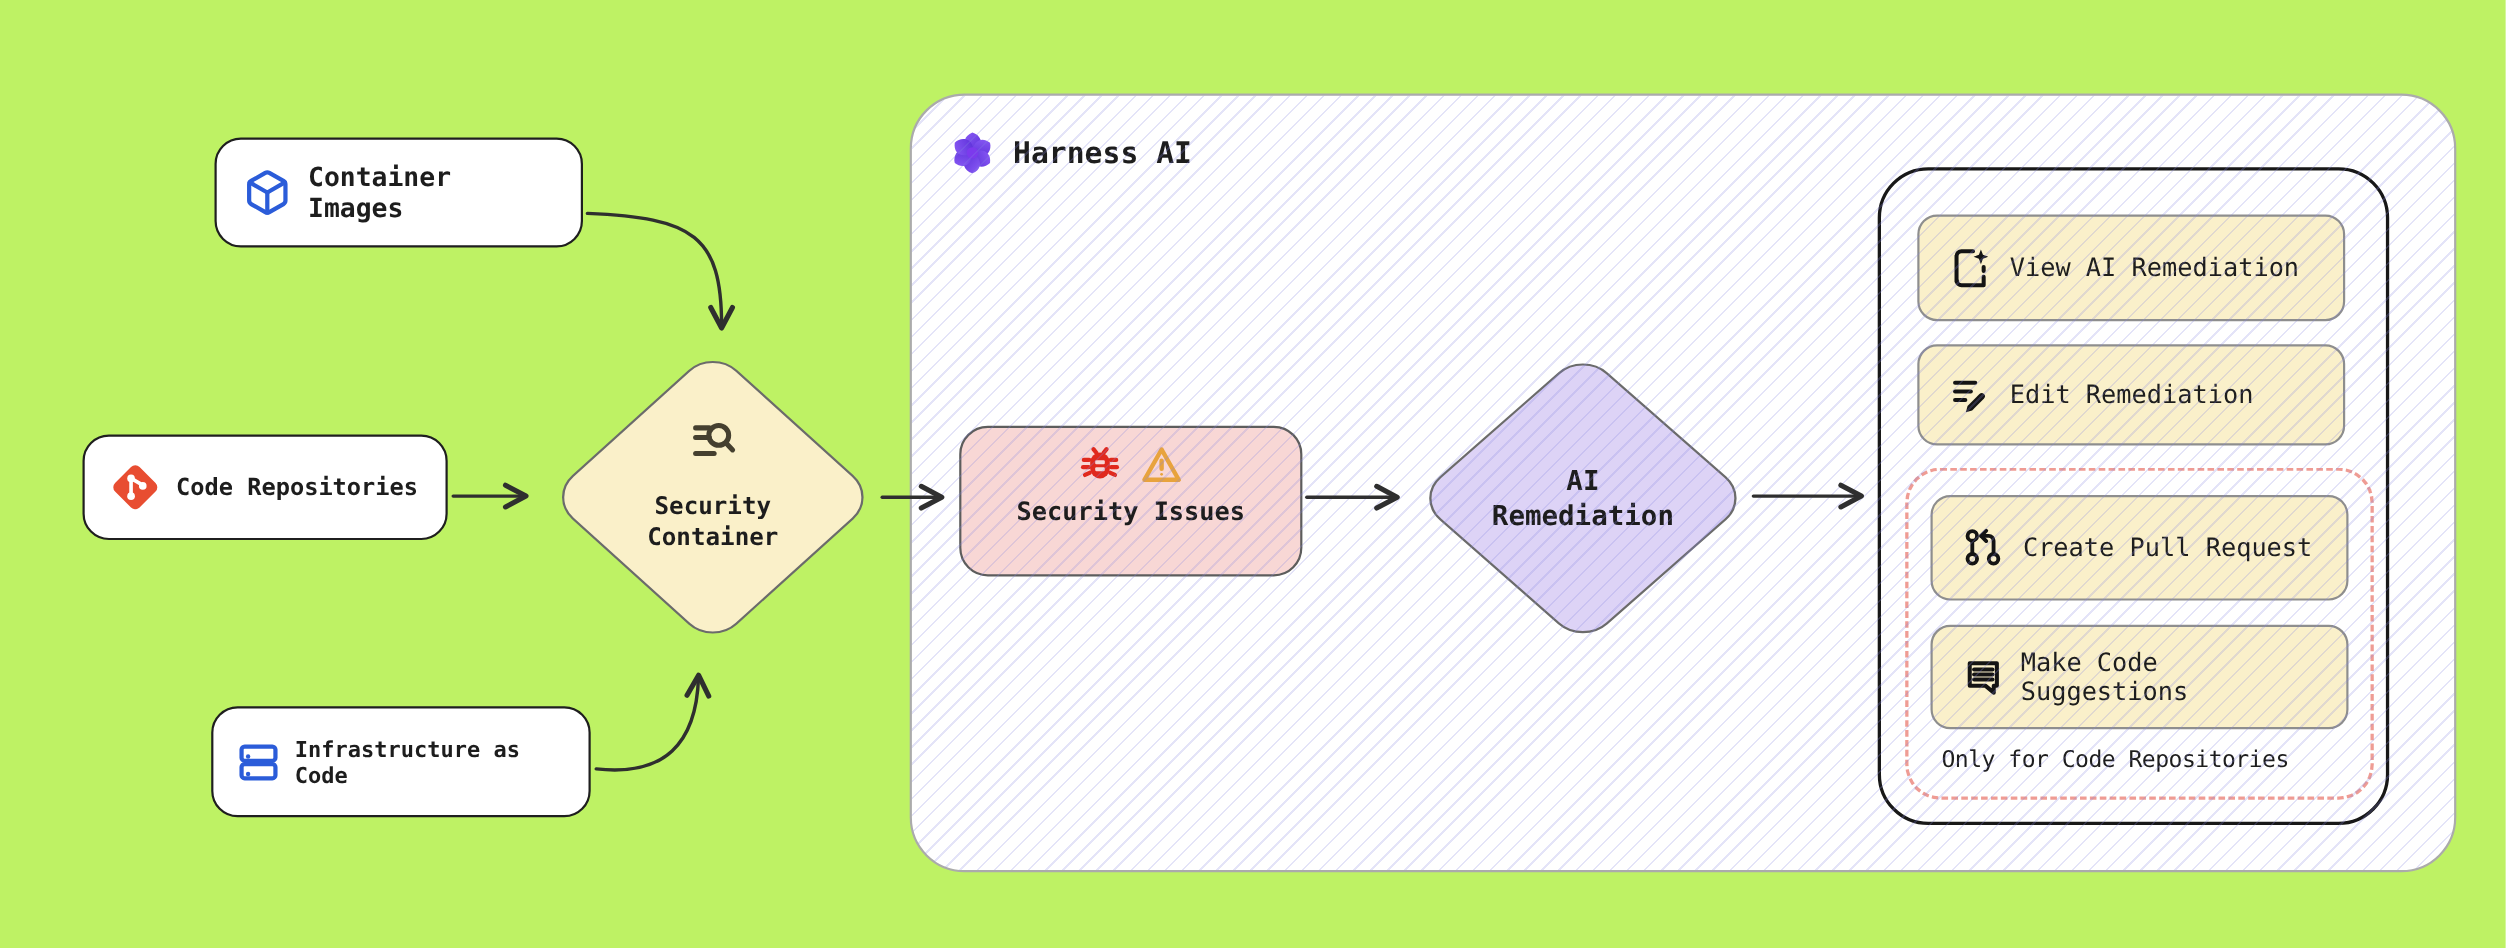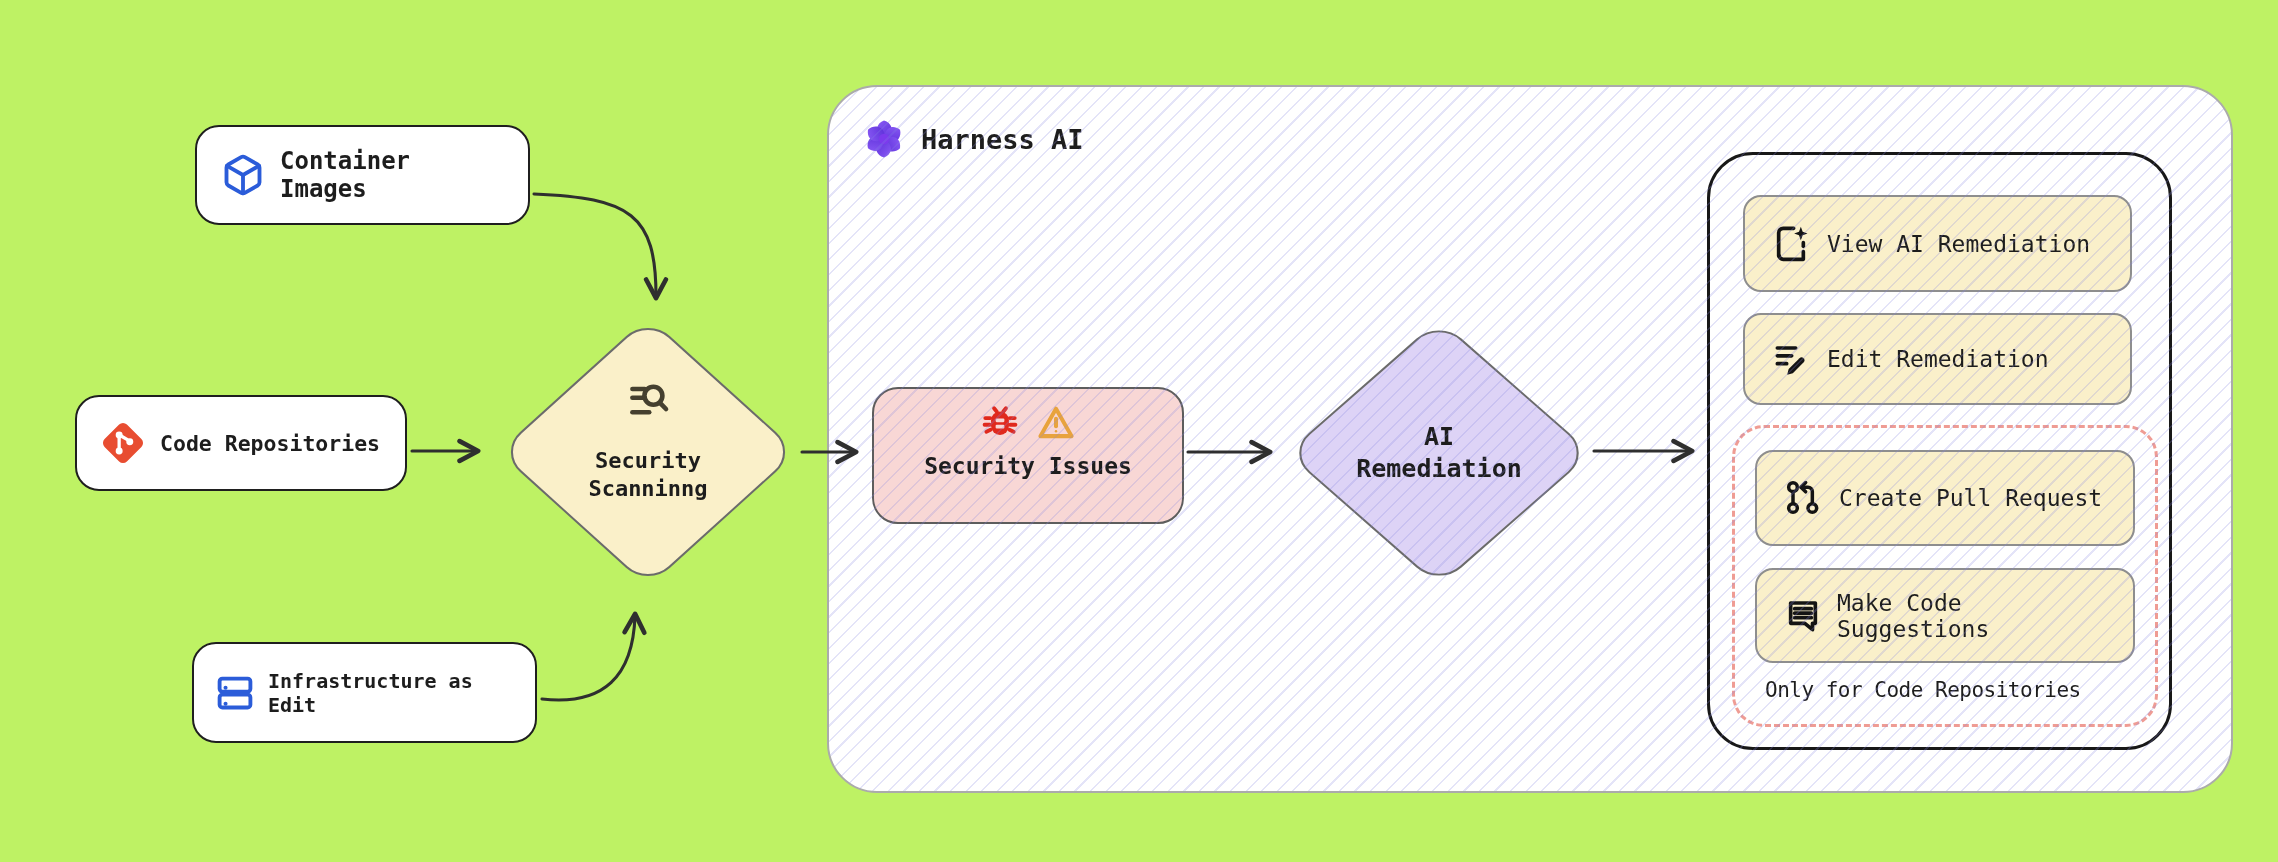--- a/index.html
+++ b/index.html
@@ -136,37 +136,37 @@
 
   <div class="srcbox" style="left:192px;top:642px;width:345px;height:101px;font-size:20px;gap:12px;padding-left:20px;">
     <span class="ico">
       <svg width="42" height="42" viewBox="0 0 24 24" fill="none" stroke="#2b5cd9" stroke-width="2.2" stroke-linecap="round">
         <rect x="3.2" y="3.8" width="17.6" height="7.4" rx="1.6"></rect>
         <rect x="3.2" y="12.9" width="17.6" height="7.4" rx="1.6"></rect>
         <circle cx="6.6" cy="9" r="1.15" fill="#2b5cd9" stroke="none"></circle>
         <circle cx="6.6" cy="18.1" r="1.15" fill="#2b5cd9" stroke="none"></circle>
       </svg>
     </span>
-    <span>Infrastructure as Edit</span>
+    <span>Infrastructure as Code</span>
   </div>
 
   <div class="diamond yellow" style="left:546px;top:350px;transform:scale(1.04,0.94) rotate(45deg);"></div>
   <div class="diamond-content" style="left:498px;top:377px;width:300px;">
     <span>
       <svg width="48" height="48" viewBox="0 0 24 24" fill="none" stroke="#45402f" stroke-width="2.3" stroke-linecap="round">
         <path d="M4.2 6 H10.4"></path>
           <path d="M4.2 10.4 H10.4"></path>
           <path d="M4.2 17.6 H12.6"></path>
         <circle cx="14.7" cy="9.4" r="4.5"></circle>
           <path d="M18 12.9 L21 16"></path>
       </svg>
     </span>
     <div style="margin-top:22px;font-size:22px;line-height:28px;">
       <div>Security</div>
-      <div>Scanninng</div>
+      <div>Container</div>
     </div>
   </div>
 
   <div class="harness">
 
     <div class="harness-header">
       <span>
         <svg width="48" height="48" viewBox="0 0 48 48">
           <defs>
             <linearGradient id="hgrad" x1="0" y1="0" x2="1" y2="1">

